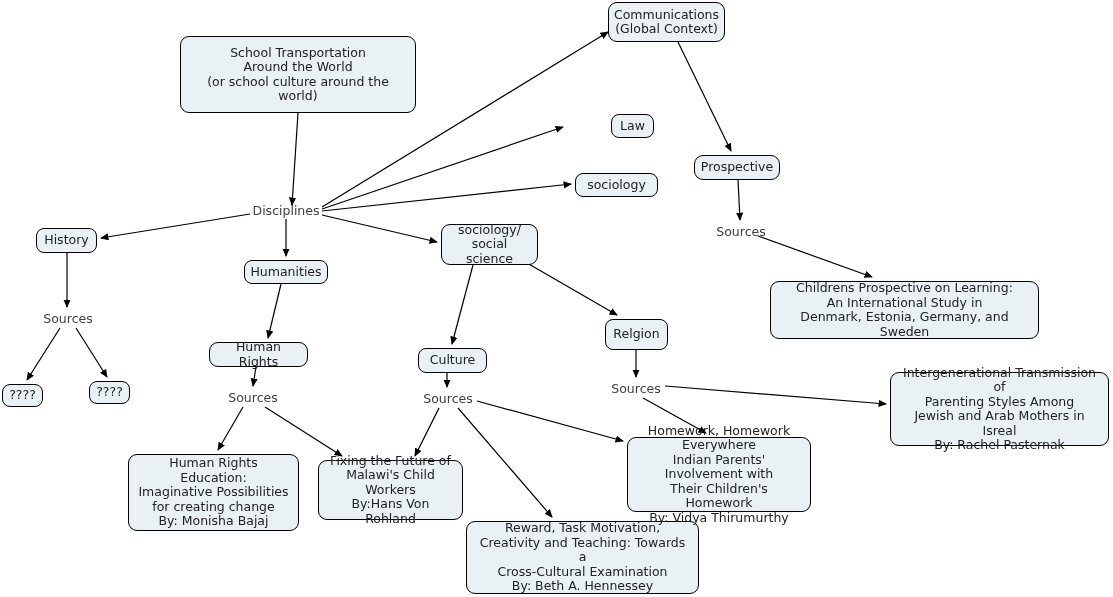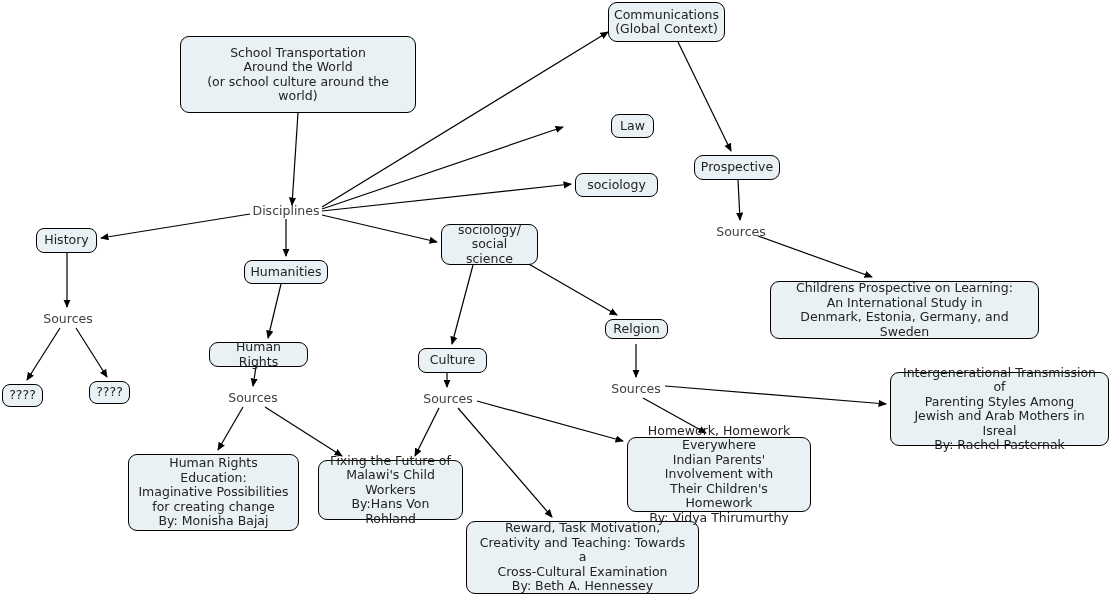--- a/index.html
+++ b/index.html
@@ -133,21 +133,21 @@
 social science</div>
       <div class="node small" style="left: 418px; top: 348px; width: 69px; height: 25px;">Culture</div>
       <div class="label" style="left: 419px; top: 391px; width: 58px; height: 16px;">Sources</div>
       <div class="node" style="left: 318px; top: 460px; width: 145px; height: 60px;">Fixing the Future of
 Malawi's Child Workers
 By:Hans Von Rohland</div>
       <div class="node" style="left: 466px; top: 521px; width: 233px; height: 73px;">Reward, Task Motivation,
 Creativity and Teaching: Towards a
 Cross-Cultural Examination
 By: Beth A. Hennessey</div>
-      <div class="node small" style="left: 605px; top: 319px; width: 63px; height: 20px;">Relgion</div>
+      <div class="node small" style="left: 605px; top: 319px; width: 63px; height: 31px;">Relgion</div>
       <div class="label" style="left: 607px; top: 381px; width: 58px; height: 16px;">Sources</div>
       <div class="node" style="left: 627px; top: 437px; width: 184px; height: 75px;">Homework, Homework Everywhere
 Indian Parents' Involvement with
 Their Children's Homework
 By: Vidya Thirumurthy</div>
       <div class="node" style="left: 890px; top: 372px; width: 219px; height: 74px;">Intergenerational Transmission of
 Parenting Styles Among
 Jewish and Arab Mothers in Isreal
 By: Rachel Pasternak</div>
     </div>

